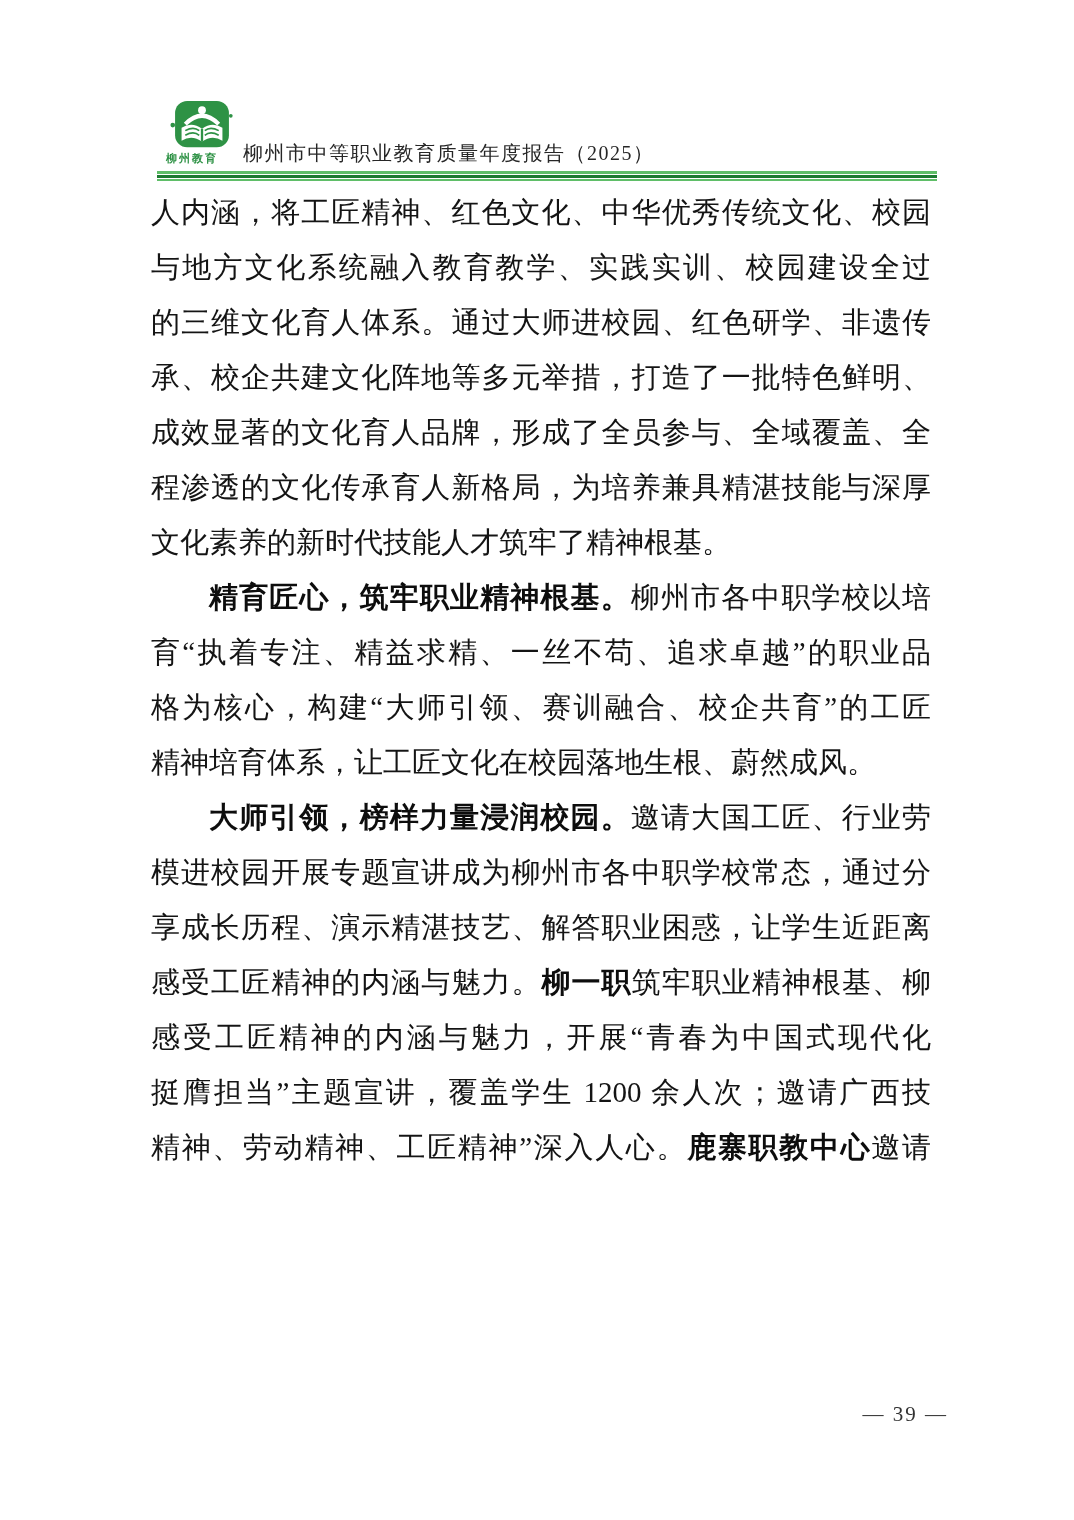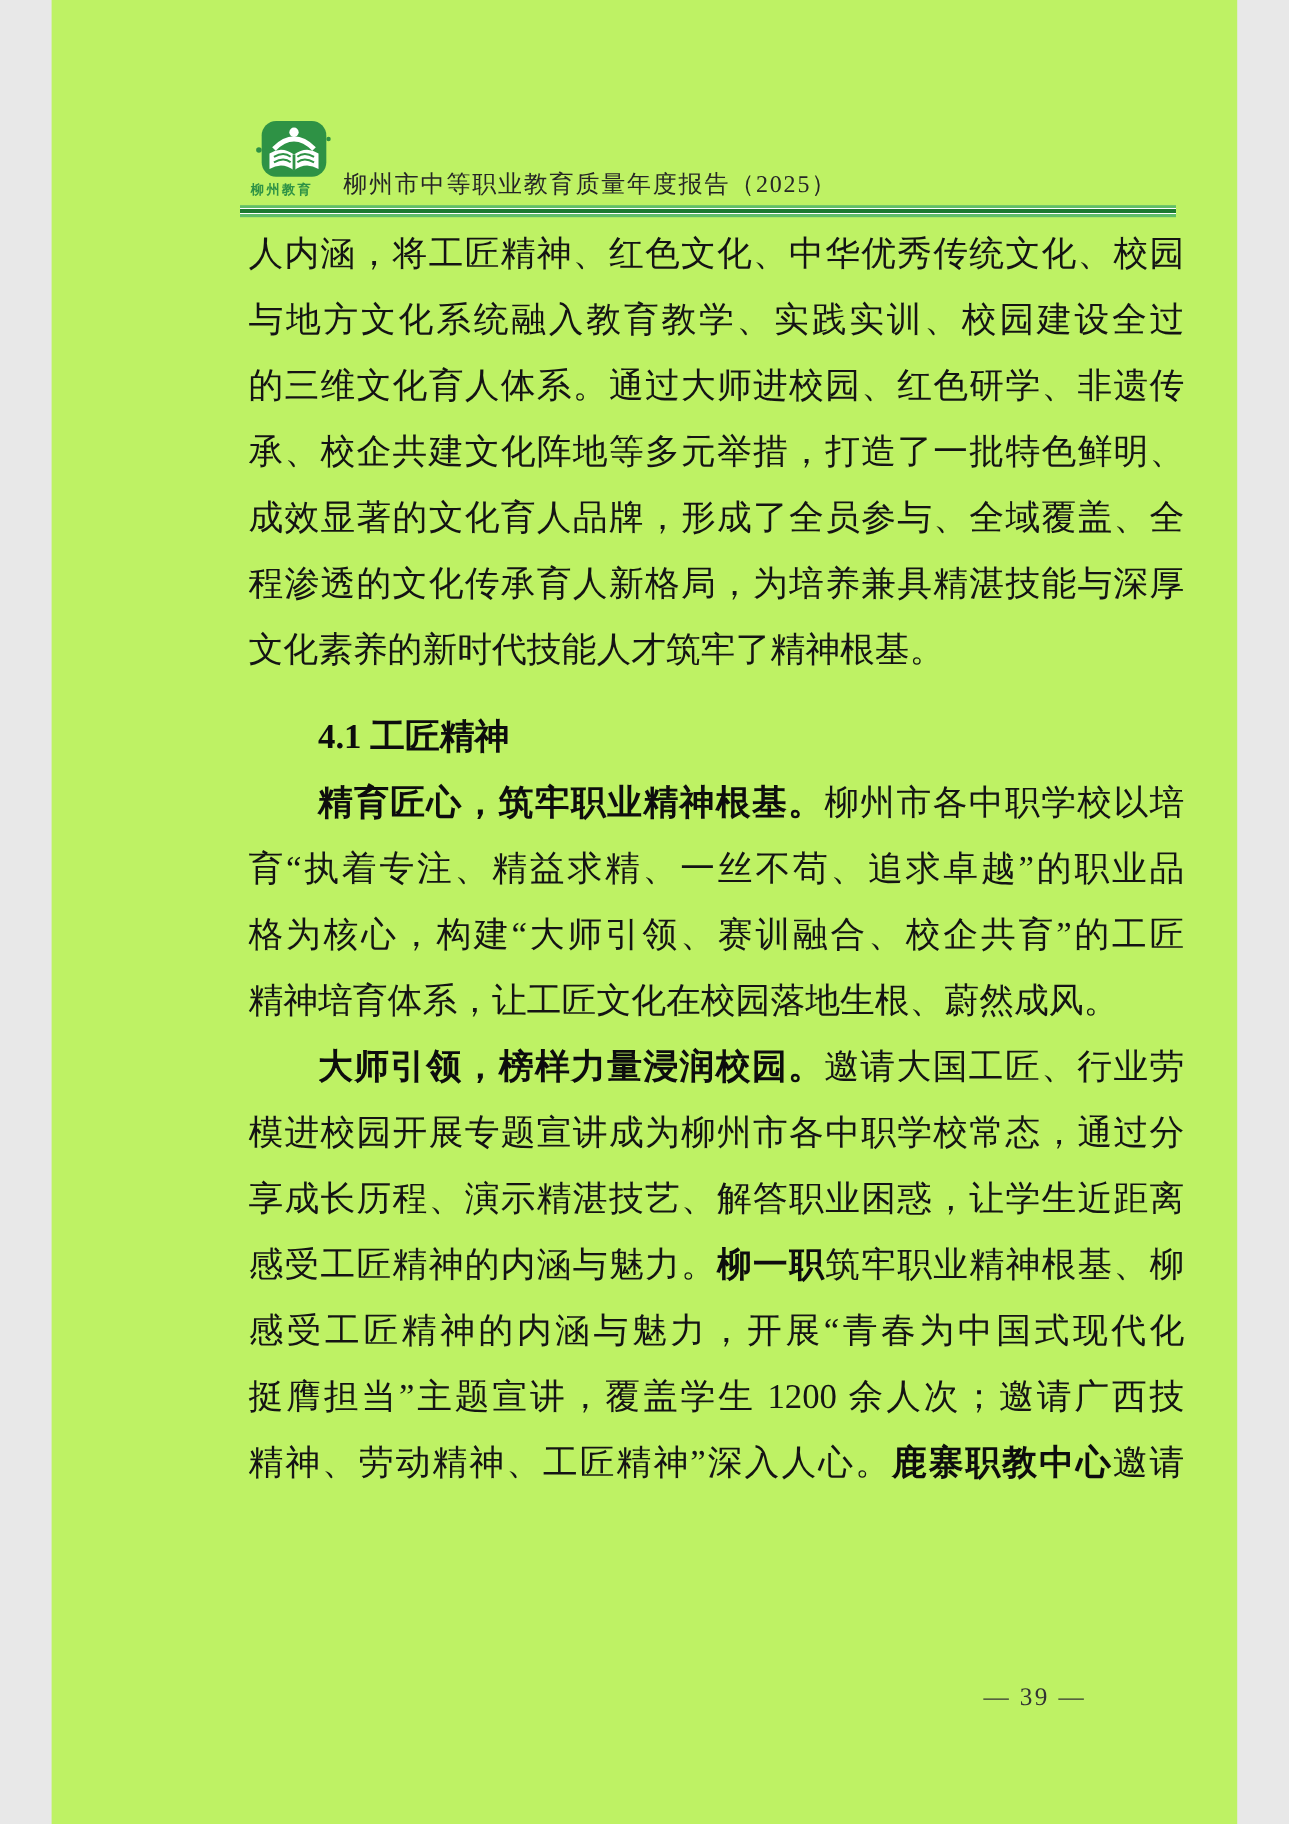--- a/index.html
+++ b/index.html
@@ -1,19 +1,19 @@
 <!DOCTYPE html>
 <html lang="zh"><head>
 <meta charset="utf-8">
 <style>
   html,body{margin:0;padding:0;background:#e8e8e8;}
   .page{
     position:relative;
-    width:988px;height:1520px;
-    background:#bef264;
+    width:1074px;height:1520px;
+    background:#ffffff;
     margin:0 auto;
     overflow:hidden;
     font-family:"Liberation Serif","DejaVu Serif",serif;
     color:#151515;
   }
   
   .logo-icon{position:absolute;left:170px;top:100px;width:64px;height:52px;}
   .logo-caption{
     position:absolute;left:166px;top:151px;width:72px;
     font-size:11px;font-weight:bold;color:#2e9245;letter-spacing:2px;
@@ -29,21 +29,21 @@
     position:absolute;left:157px;top:171px;width:780px;height:10px;
     background:linear-gradient(to bottom,
       #5fbe68 0px,#5fbe68 2.5px,
       #ffffff 2.5px,#ffffff 3.5px,
       #1d7a30 3.5px,#1d7a30 6.5px,
       #ffffff 6.5px,#ffffff 7.5px,
       #5fbe68 7.5px,#5fbe68 10px);
   }
   
   .doc-body{
-    position:absolute;left:164px;top:185px;width:780px;
+    position:absolute;left:151px;top:185px;width:780px;
   }
   .line{
     font-size:29px;
     line-height:55px;
     height:55px;
     text-align:justify;
     white-space:nowrap;
     color:#141414;
   }
   .line.fill{text-align-last:justify;white-space:normal;overflow:hidden;}
@@ -85,23 +85,20 @@
   <div class="doc-body">
       <div class="block paragraph">
         <div class="line fill"><span>人内涵，将工匠精神、红色文化、中华优秀传统文化、校园</span></div>
         <div class="line fill"><span>与地方文化系统融入教育教学、实践实训、校园建设全过程，</span></div>
         <div class="line fill"><span>的三维文化育人体系。通过大师进校园、红色研学、非遗传</span></div>
         <div class="line fill"><span>承、校企共建文化阵地等多元举措，打造了一批特色鲜明、</span></div>
         <div class="line fill"><span>成效显著的文化育人品牌，形成了全员参与、全域覆盖、全</span></div>
         <div class="line fill"><span>程渗透的文化传承育人新格局，为培养兼具精湛技能与深厚</span></div>
         <div class="line"><span>文化素养的新时代技能人才筑牢了精神根基。</span></div>
       </div>
-      <div class="block heading" style="margin-top: 17px;">
-        <div class="line indent"><span class="b">4.1 工匠精神</span></div>
-      </div>
       <div class="block paragraph">
         <div class="line fill indent"><span class="b">精育匠心，筑牢职业精神根基。</span><span>柳州市各中职学校以培</span></div>
         <div class="line fill"><span>育“执着专注、精益求精、一丝不苟、追求卓越”的职业品</span></div>
         <div class="line fill"><span>格为核心，构建“大师引领、赛训融合、校企共育”的工匠</span></div>
         <div class="line"><span>精神培育体系，让工匠文化在校园落地生根、蔚然成风。</span></div>
       </div>
       <div class="block paragraph">
         <div class="line fill indent"><span class="b">大师引领，榜样力量浸润校园。</span><span>邀请大国工匠、行业劳</span></div>
         <div class="line fill"><span>模进校园开展专题宣讲成为柳州市各中职学校常态，通过分</span></div>
         <div class="line fill"><span>享成长历程、演示精湛技艺、解答职业困惑，让学生近距离</span></div>

